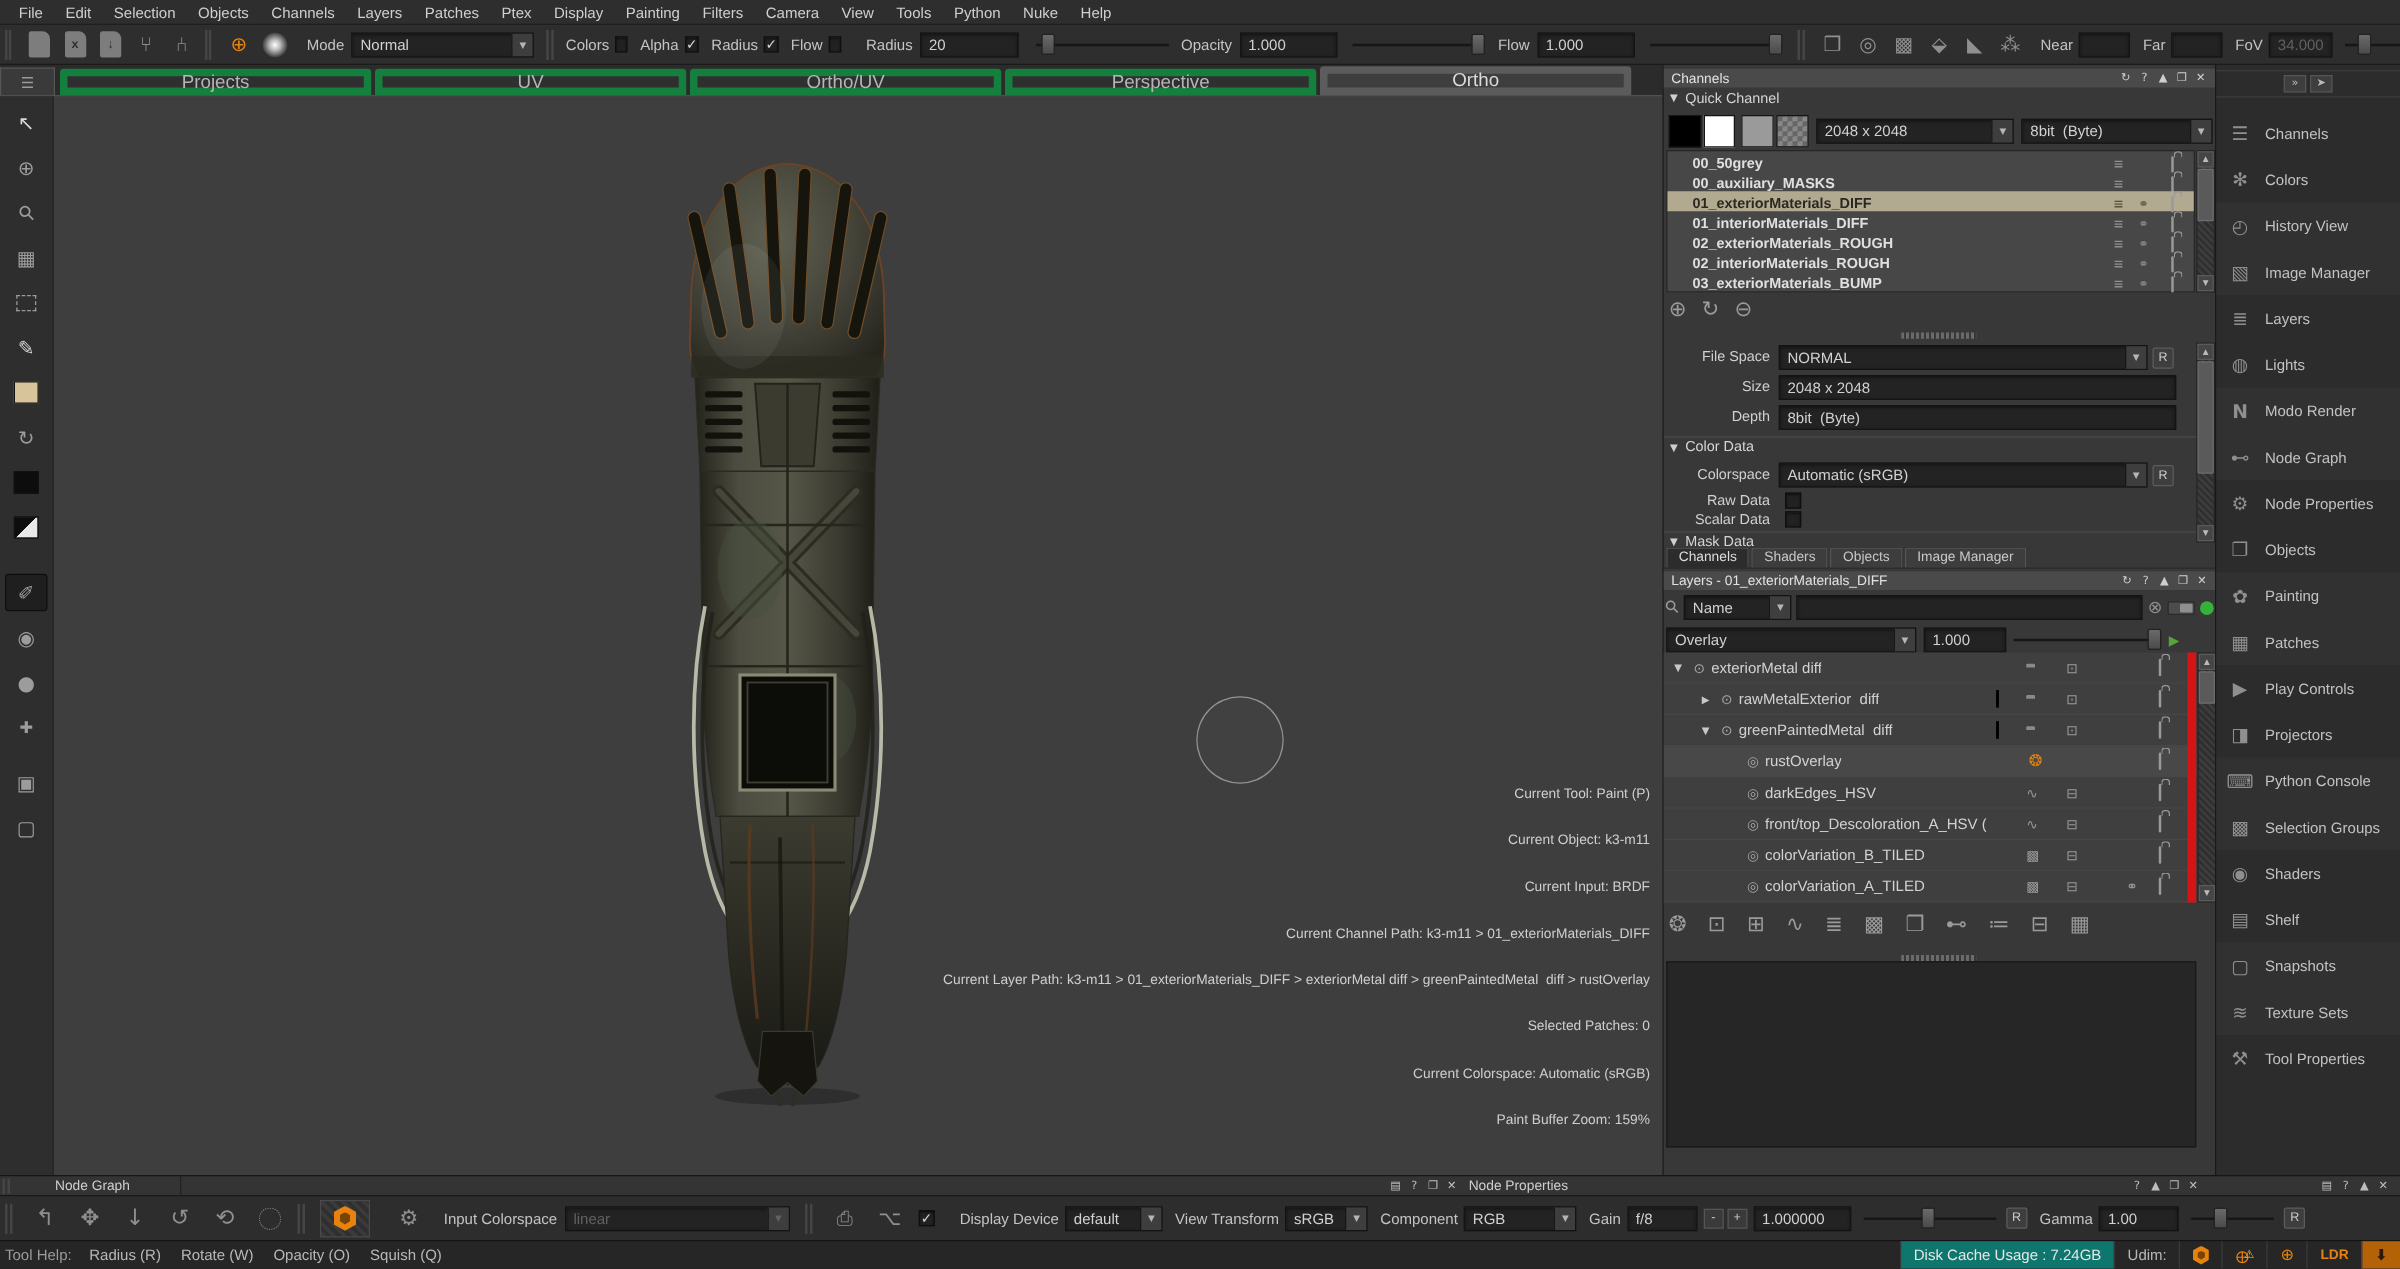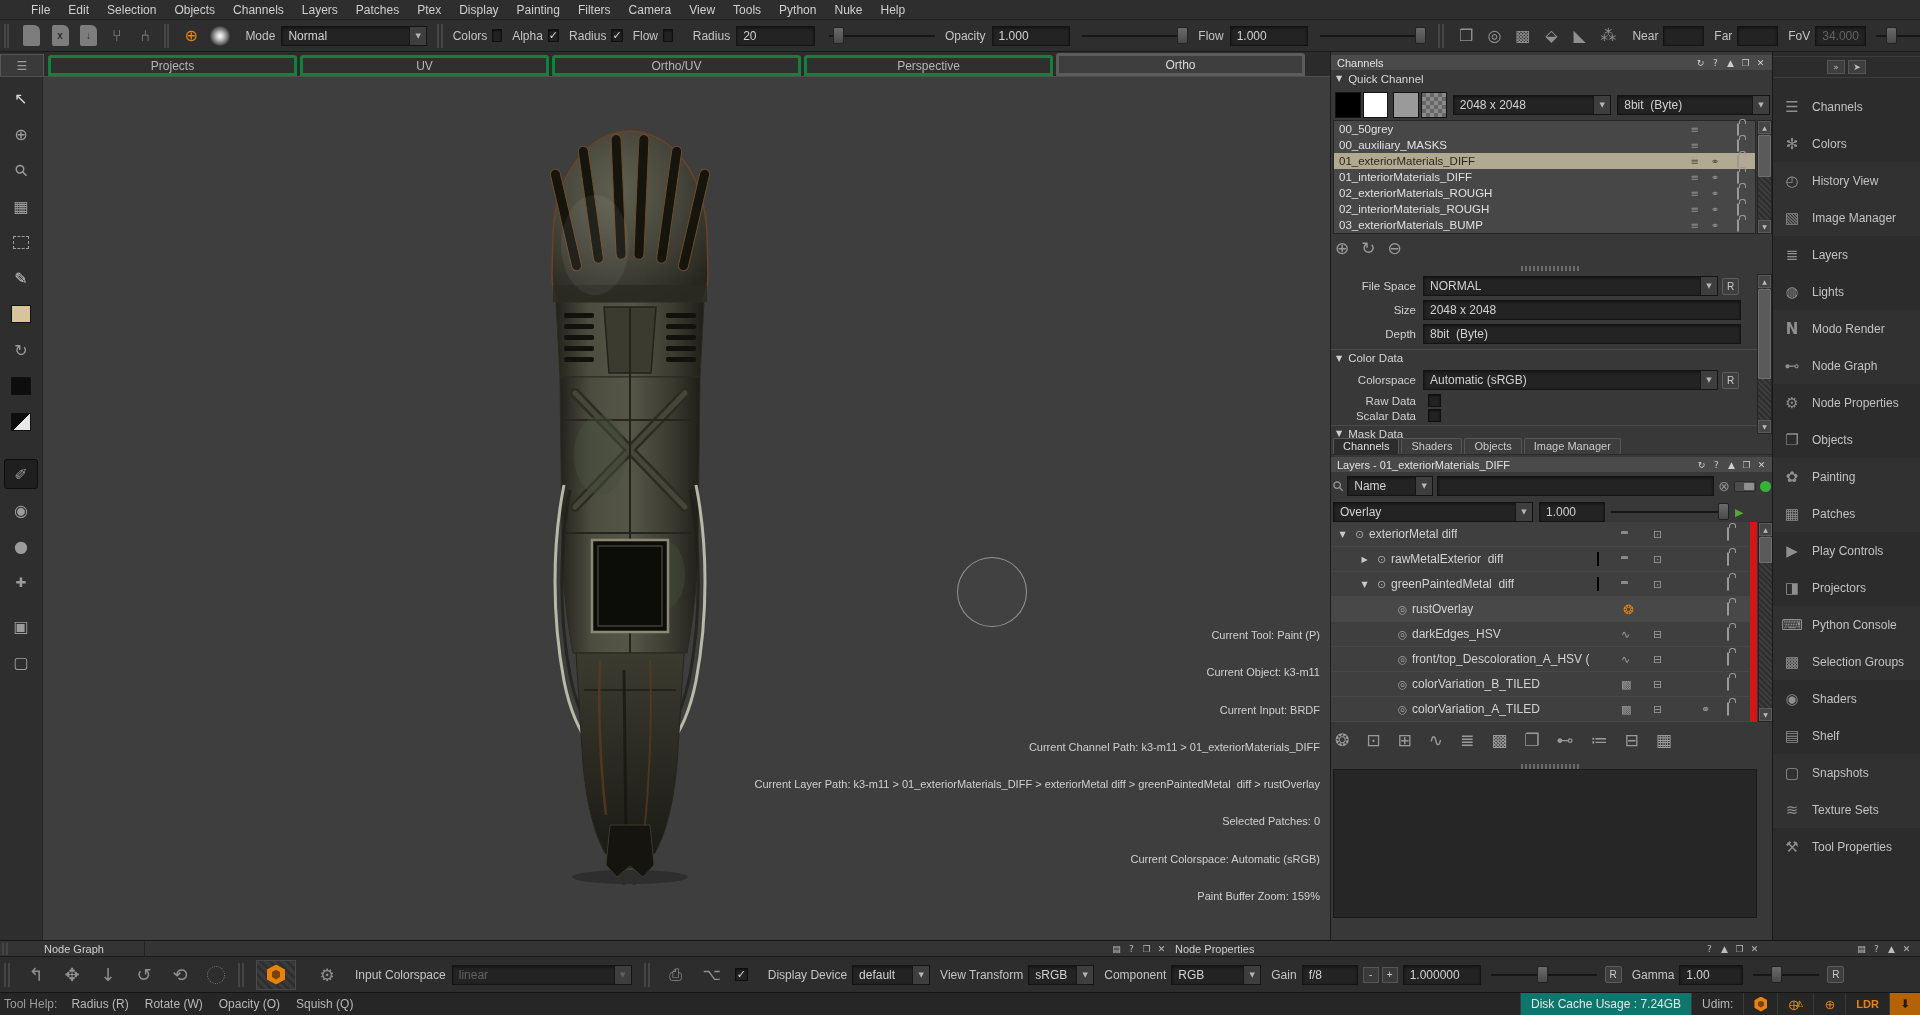--- a/index.html
+++ b/index.html
@@ -4,61 +4,61 @@
 <style>
   html,body{margin:0;padding:0;background:#1a1a1a;}
   *{box-sizing:border-box;}
   #app{position:relative;width:1920px;height:1015px;background:#2b2b2b;overflow:hidden;
        font-family:"Liberation Sans","DejaVu Sans",sans-serif;color:#c8c8c8;font-size:12px;}
   .abs{position:absolute;}
   .row{display:flex;align-items:center;}
   .g{font-family:"DejaVu Sans",sans-serif;}
 
   
-  #menubar{left:0;top:0;width:1920px;height:20px;background:#2e2e2e;border-bottom:1px solid #1f1f1f;display:flex;align-items:center;padding-left:22px;}
+  #menubar{left:0;top:0;width:1920px;height:20px;background:#2e2e2e;border-bottom:1px solid #1f1f1f;display:flex;align-items:center;padding-left:6px;}
   .menuitem{padding:0 9px;color:#cfcfcf;font-size:12px;cursor:default;}
   
   #toolbar{left:0;top:20px;width:1920px;height:32px;background:#2e2e2e;border-bottom:1px solid #1b1b1b;display:flex;align-items:center;}
   .grip{width:6px;height:24px;border-left:2px solid #454545;border-right:2px solid #454545;margin:0 8px 0 4px;}
   .tbicon{width:26px;height:24px;display:flex;align-items:center;justify-content:center;color:#8f8f8f;font-size:16px;margin:0 5px;}
   .docicon{width:17px;height:21px;background:#7d7d7d;border-radius:2px 6px 2px 2px;position:relative;display:flex;align-items:center;justify-content:center;color:#2e2e2e;font-size:10px;font-weight:bold;}
   .orange{color:#e8820e;}
   .field{background:#232323;border:1px solid #141414;box-shadow:inset 0 1px 3px rgba(0,0,0,.5);height:20px;display:flex;align-items:center;padding:0 6px;color:#d2d2d2;}
   .dd{background:#232323;border:1px solid #141414;box-shadow:inset 0 1px 3px rgba(0,0,0,.5);height:20px;display:flex;align-items:center;color:#d2d2d2;}
   .dd .val{flex:1;padding:0 6px;white-space:pre;overflow:hidden;}
   .dd .arr{width:17px;height:18px;background:#3e3e3e;border-left:1px solid #161616;display:flex;align-items:center;justify-content:center;color:#b5b5b5;font-size:7px;}
   .cb{width:13px;height:13px;background:#222;border:1px solid #0f0f0f;box-shadow:inset 0 1px 2px rgba(0,0,0,.6);margin:0 10px 0 5px;display:flex;align-items:center;justify-content:center;color:#d8d8d8;font-size:11px;line-height:11px;}
   .lab{color:#c4c4c4;margin-left:10px;}
   .slider{height:2px;background:#161616;position:relative;}
   .knob{position:absolute;top:-8px;width:11px;height:17px;background:linear-gradient(#6a6a6a,#4a4a4a);border:1px solid #222;border-radius:2px;}
   .disabled{color:#616161 !important;}
   
   #tabrow{left:0;top:52px;width:1330px;height:24px;background:#2b2b2b;display:flex;align-items:flex-end;}
   #hamburger{width:44px;height:22px;background:#3a3a3a;border:1px solid #565656;border-bottom:none;display:flex;align-items:center;justify-content:center;color:#9a9a9a;margin-right:4px;}
-  .vtab{width:249px;height:21px;background:#2f2f2f;border:3px solid #15803d;border-radius:3px 3px 0 0;margin-right:3px;display:flex;align-items:center;justify-content:center;color:#b5b5b5;font-size:12px;}
+  .vtab{width:249px;height:21px;background:#2f2f2f;border:6px solid #15803d;border-radius:3px 3px 0 0;margin-right:3px;display:flex;align-items:center;justify-content:center;color:#b5b5b5;font-size:15px;}
   .vtab.active{background:#3e3e3e;border-color:#5c5c5c;height:23px;color:#dadada;}
   
   #viewport{left:0;top:76px;width:1330px;height:864px;background:#3e3e3e;border-top:1px solid #505050;}
   #leftstrip{left:0;top:0;width:43px;height:864px;background:#2e2e2e;border-right:1px solid #242424;display:flex;flex-direction:column;align-items:center;}
   .ltool{width:34px;height:30px;margin-top:6px;display:flex;align-items:center;justify-content:center;color:#9c9c9c;font-size:16px;}
   .ltool.sel{background:#1f1f1f;border:1px solid #0e0e0e;border-radius:3px;}
   .swbox{width:20px;height:18px;border:1px solid #111;}
   #statuslines{right:10px;bottom:13px;text-align:right;font-size:11px;line-height:12.4px;color:#cfcfcf;white-space:pre;}
   #brushcursor{width:70px;height:70px;border:1.5px solid rgba(215,215,215,.55);border-radius:50%;left:957px;top:480px;background:rgba(255,255,255,.02);}
   
   #rightpanel{left:1330px;top:52px;width:442px;height:888px;background:#383838;border-left:1px solid #1c1c1c;}
   .phdr{height:15px;background:#4a4a4a;display:flex;align-items:center;padding:0 6px;color:#e2e2e2;font-size:11px;}
   .phdr .hic{margin-left:auto;display:flex;gap:4px;color:#cfcfcf;font-size:9px;}
   .hic span{width:11px;text-align:center;}
   .sect{display:flex;align-items:center;color:#d5d5d5;font-size:11.5px;gap:6px;padding-left:5px;}
   .tri{font-size:8px;color:#cfcfcf;}
   .qsw{width:27px;height:26px;border:1px solid #141414;}
   .checker{background-color:#666;background-image:linear-gradient(45deg,#8a8a8a 25%,transparent 25%,transparent 75%,#8a8a8a 75%),linear-gradient(45deg,#8a8a8a 25%,transparent 25%,transparent 75%,#8a8a8a 75%);background-size:8px 8px;background-position:0 0,4px 4px;}
   #chanlist{left:2px;top:68px;width:423px;height:114px;background:#474747;border:1px solid #262626;}
-  .crow{height:16px;display:flex;align-items:center;padding-left:5px;font-size:11.5px;color:#e0e0e0;position:relative;}
+  .crow{height:16px;display:flex;align-items:flex-end;padding-left:20px;font-size:11.5px;color:#e0e0e0;position:relative;font-weight:bold;}
   .crow.sel{background:#b2aa90;color:#2a2820;}
   .crow .ri{position:absolute;font-size:10px;color:#8f8f8f;}
   .crow.sel .ri{color:#55503e;}
   .sbv{position:absolute;width:15px;background:repeating-linear-gradient(45deg,#3c3c3c 0 2px,#2f2f2f 2px 4px);border:1px solid #242424;}
   .sbtn{position:absolute;left:0;width:13px;height:13px;background:#454545;border:1px solid #5a5a5a;color:#bbb;font-size:6px;display:flex;align-items:center;justify-content:center;}
   .sthumb{position:absolute;left:0;width:13px;background:#5a5a5a;border:1px solid #6e6e6e;border-radius:1px;}
   .prow{display:flex;align-items:center;margin-top:4px;}
   .plab{width:92px;text-align:right;color:#d0d0d0;font-size:11.5px;padding-right:7px;white-space:pre;}
   .rbtn{width:17px;height:17px;background:#3e3e3e;border:1px solid #5c5c5c;border-radius:2px;color:#ccc;font-size:10px;display:flex;align-items:center;justify-content:center;margin-left:4px;}
   .ptabs{display:flex;align-items:flex-end;height:18px;padding-left:2px;gap:2px;}

